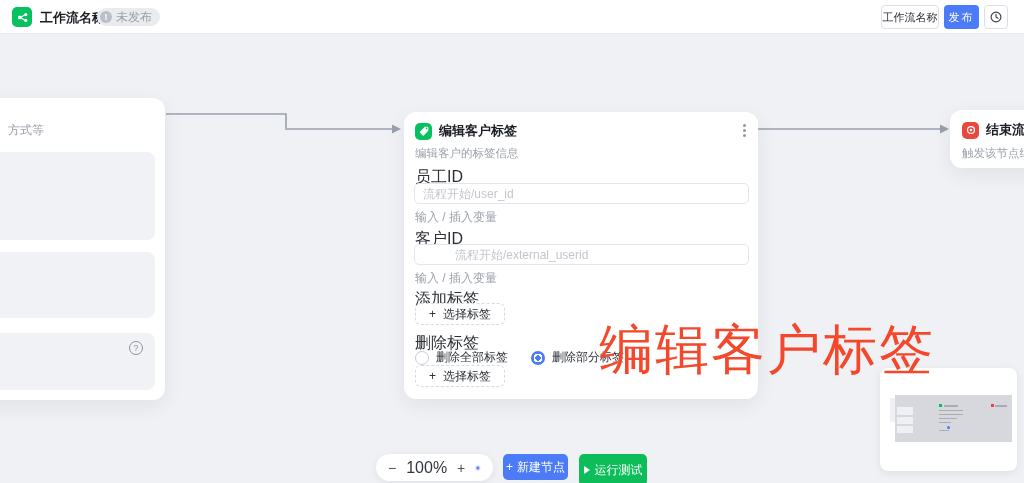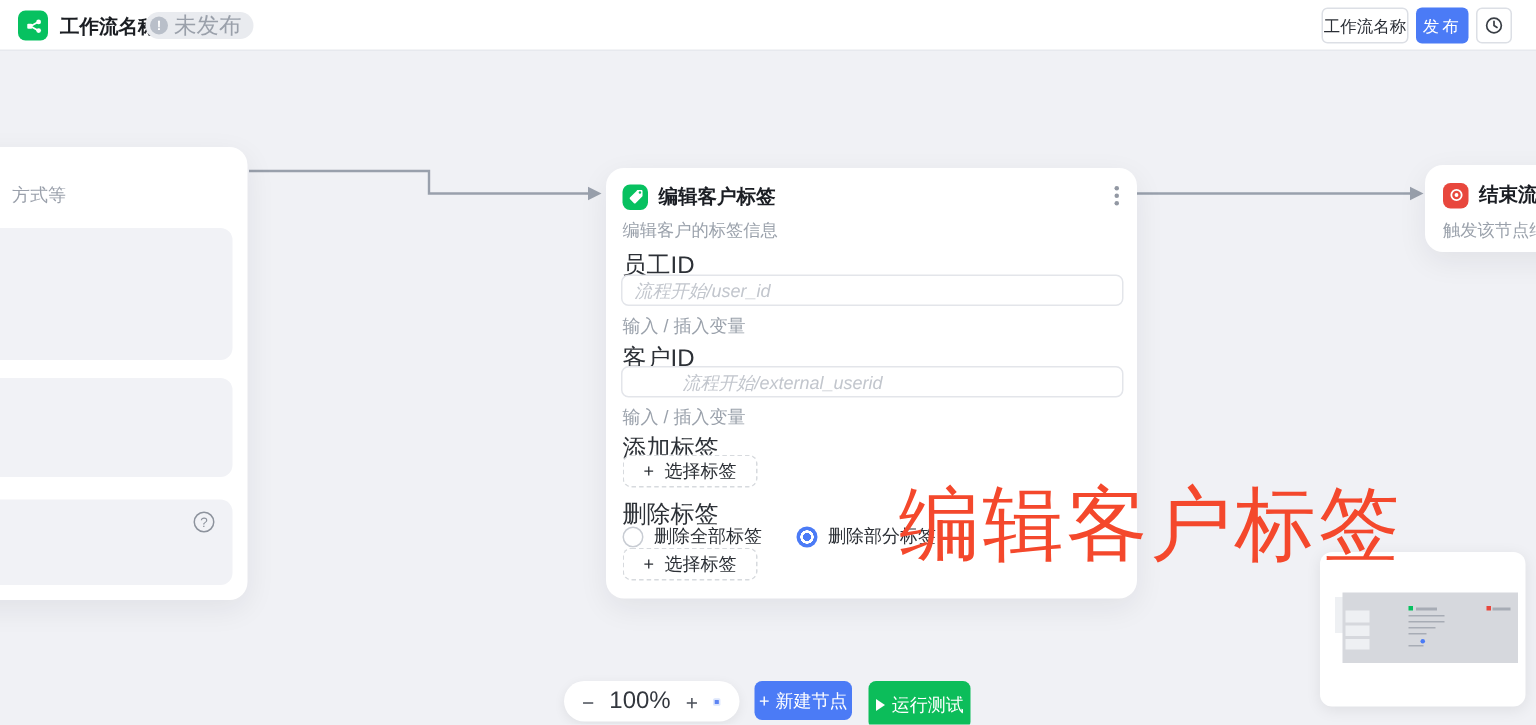--- a/index.html
+++ b/index.html
@@ -11,21 +11,21 @@
   
   .topbar { position:absolute; left:0; top:0; width:1024px; height:34px;
     background:#fff; border-bottom:1px solid #e7e9ee; z-index:30; }
   .logo { position:absolute; left:12px; top:7px; width:20px; height:20px;
     border-radius:5px; background:#07c160; display:flex; align-items:center; justify-content:center; }
   .wf-title { position:absolute; left:40px; top:9px; font-size:13px; font-weight:bold; color:#1a1d22; }
   .badge { position:absolute; left:97px; top:8px; height:18px; background:#e9ebef;
     border-radius:10px; display:flex; align-items:center; padding:0 8px 0 3px; gap:4px; }
   .badge-dot { width:12px; height:12px; border-radius:50%; background:#b9bfc9; color:#fff;
     font-size:9px; font-weight:bold; display:flex; align-items:center; justify-content:center; }
-  .badge-txt { font-size:15px; color:#9aa0aa; }
+  .badge-txt { font-size:12px; color:#9aa0aa; }
   .btn-draft { position:absolute; left:881px; top:5px; width:58px; height:24px;
     background:#fff; border:1px solid #dcdfe5; border-radius:4px; font-size:11px;
     color:#2a2e35; display:flex; align-items:center; justify-content:center; cursor:pointer; }
   .btn-publish { position:absolute; left:944px; top:5px; width:35px; height:24px;
     background:#4b7bf6; border:none; border-radius:4px; font-size:11px; letter-spacing:2px;
     color:#fff; display:flex; align-items:center; justify-content:center; cursor:pointer; }
   .btn-clock { position:absolute; left:984px; top:5px; width:24px; height:24px;
     background:#fff; border:1px solid #dcdfe5; border-radius:4px;
     display:flex; align-items:center; justify-content:center; cursor:pointer; }
   
@@ -48,21 +48,21 @@
   .en-head { position:absolute; left:11px; top:10px; display:flex; align-items:center; gap:7px; }
   .en-icon { width:17px; height:17px; border-radius:5px; background:#07c160;
     display:flex; align-items:center; justify-content:center; }
   .en-title { font-size:13px; font-weight:bold; color:#1b1e24; }
   .en-more { position:absolute; right:12px; top:12px; display:flex; flex-direction:column; gap:2px; cursor:pointer; }
   .en-more i { width:3px; height:3px; border-radius:50%; background:#9298a3; }
   .en-desc { position:absolute; left:11px; top:34px; font-size:11.5px; color:#9aa1ab; }
   .fld-label { position:absolute; left:11px; font-size:16px; color:#2c3036; }
   .fld-input { position:absolute; left:10px; width:335px; height:21px; background:#fff;
     border:1px solid #e3e5ea; border-radius:5px; font-size:12px; color:#3b4049; padding:0 8px;
-    font-family:"Liberation Sans","DejaVu Sans",sans-serif;font-style:italic; }
+    font-family:"Liberation Sans","DejaVu Sans",sans-serif; }
   .fld-input::placeholder { color:#c2c6cd; }
   .fld-hint { position:absolute; left:11px; font-size:12px; color:#9aa1ab; }
   .dashed-btn { position:absolute; left:11px; height:22px; background:#fff;
     border:1px dashed #d7dade; border-radius:6px; font-size:12px; color:#2c3036;
     display:inline-flex; align-items:center; gap:7px; padding:0 13px; cursor:pointer;
     font-family:"Liberation Sans","DejaVu Sans",sans-serif; }
   .radio-row { position:absolute; left:11px; top:237px; display:flex; align-items:center; gap:7px; font-size:12px; color:#2c3036; }
   .radio { width:14px; height:14px; border-radius:50%; border:1px solid #c8ccd3; background:#fff; cursor:pointer; flex:none; }
   .radio.selected { border:none;
     background:radial-gradient(circle,#4b7bf6 0 2.6px,#fff 2.7px 4.4px,#4b7bf6 4.5px); }

